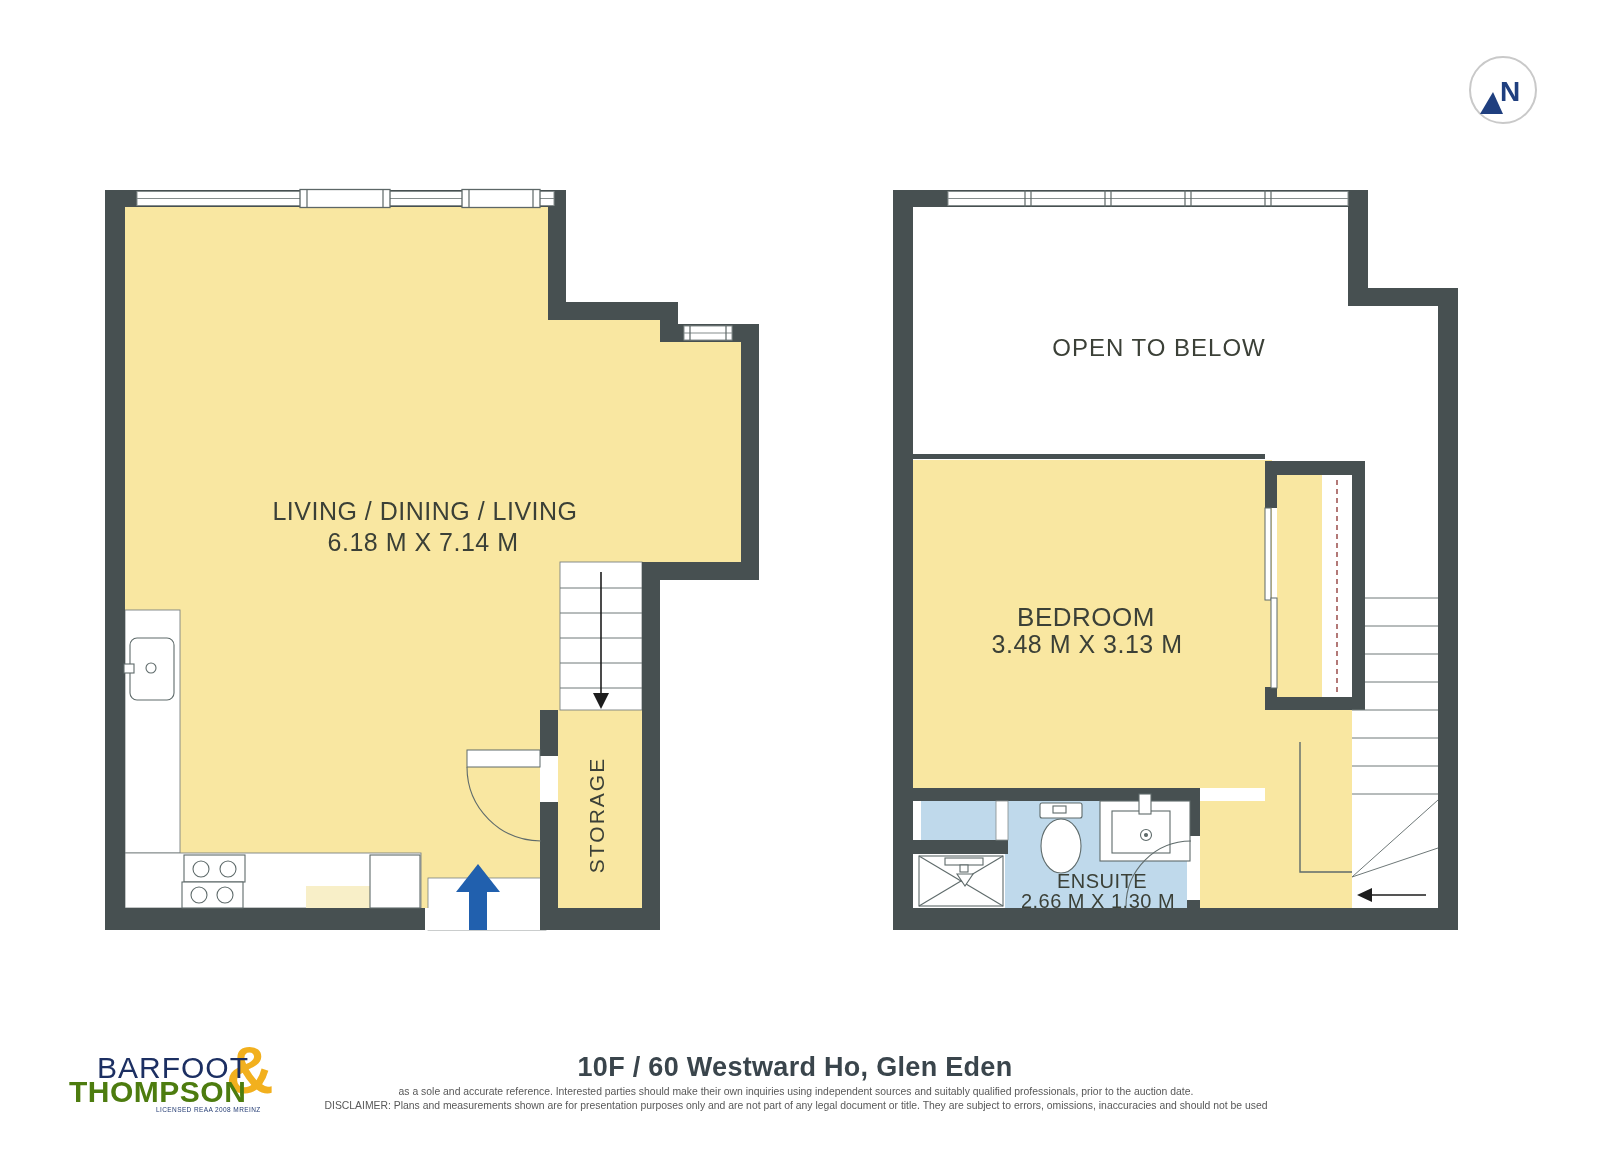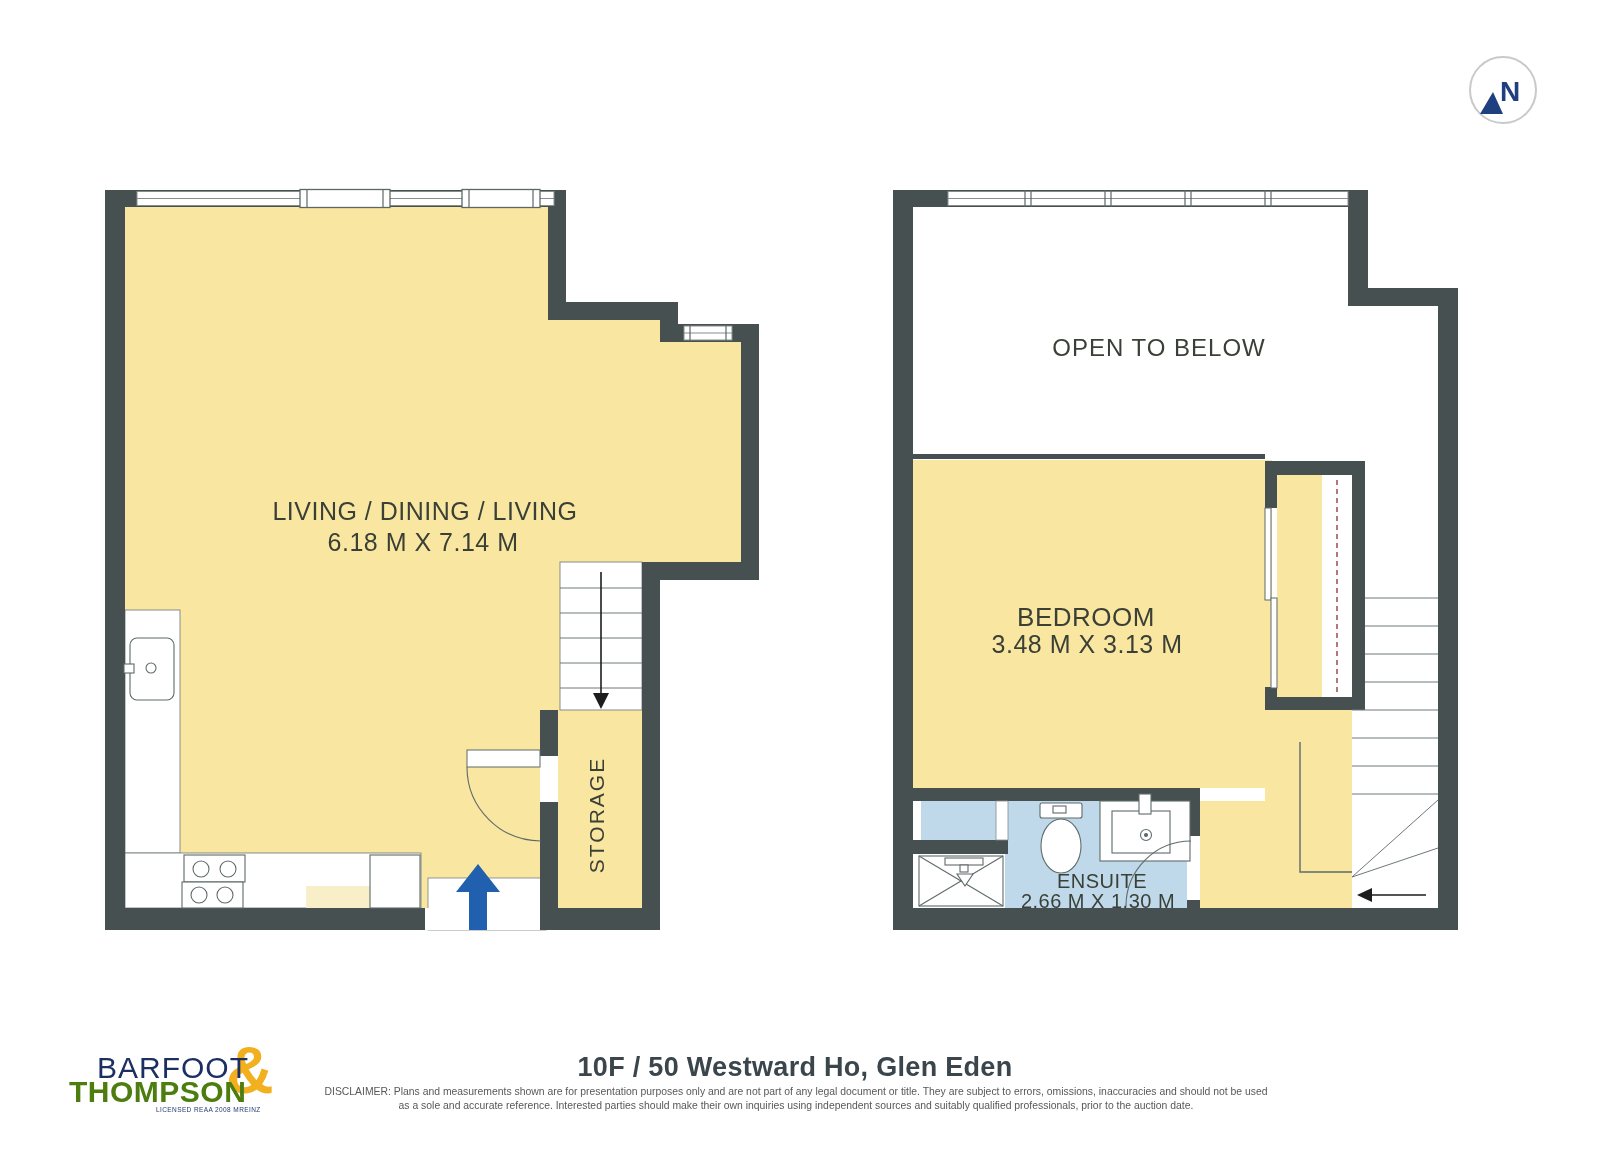--- a/index.html
+++ b/index.html
@@ -239,18 +239,18 @@
   </g>
 </svg>
 
 <div>
   <div class="logo-amp">&amp;</div>
   <div class="logo-l1">BARFOOT</div>
   <div class="logo-l2">THOMPSON</div>
   <div class="logo-tag">LICENSED REAA 2008 MREINZ</div>
 </div>
 
-<div class="footer-title">10F / 50 Westward Ho, Glen Eden</div>
+<div class="footer-title">10F / 60 Westward Ho, Glen Eden</div>
 
 <div class="disclaimer">
+  <div>as a sole and accurate reference. Interested parties should make their own inquiries using independent sources and suitably qualified professionals, prior to the auction date.</div>
   <div>DISCLAIMER: Plans and measurements shown are for presentation purposes only and are not part of any legal document or title. They are subject to errors, omissions, inaccuracies and should not be used</div>
-  <div>as a sole and accurate reference. Interested parties should make their own inquiries using independent sources and suitably qualified professionals, prior to the auction date.</div>
 </div>
 
 </body></html>

